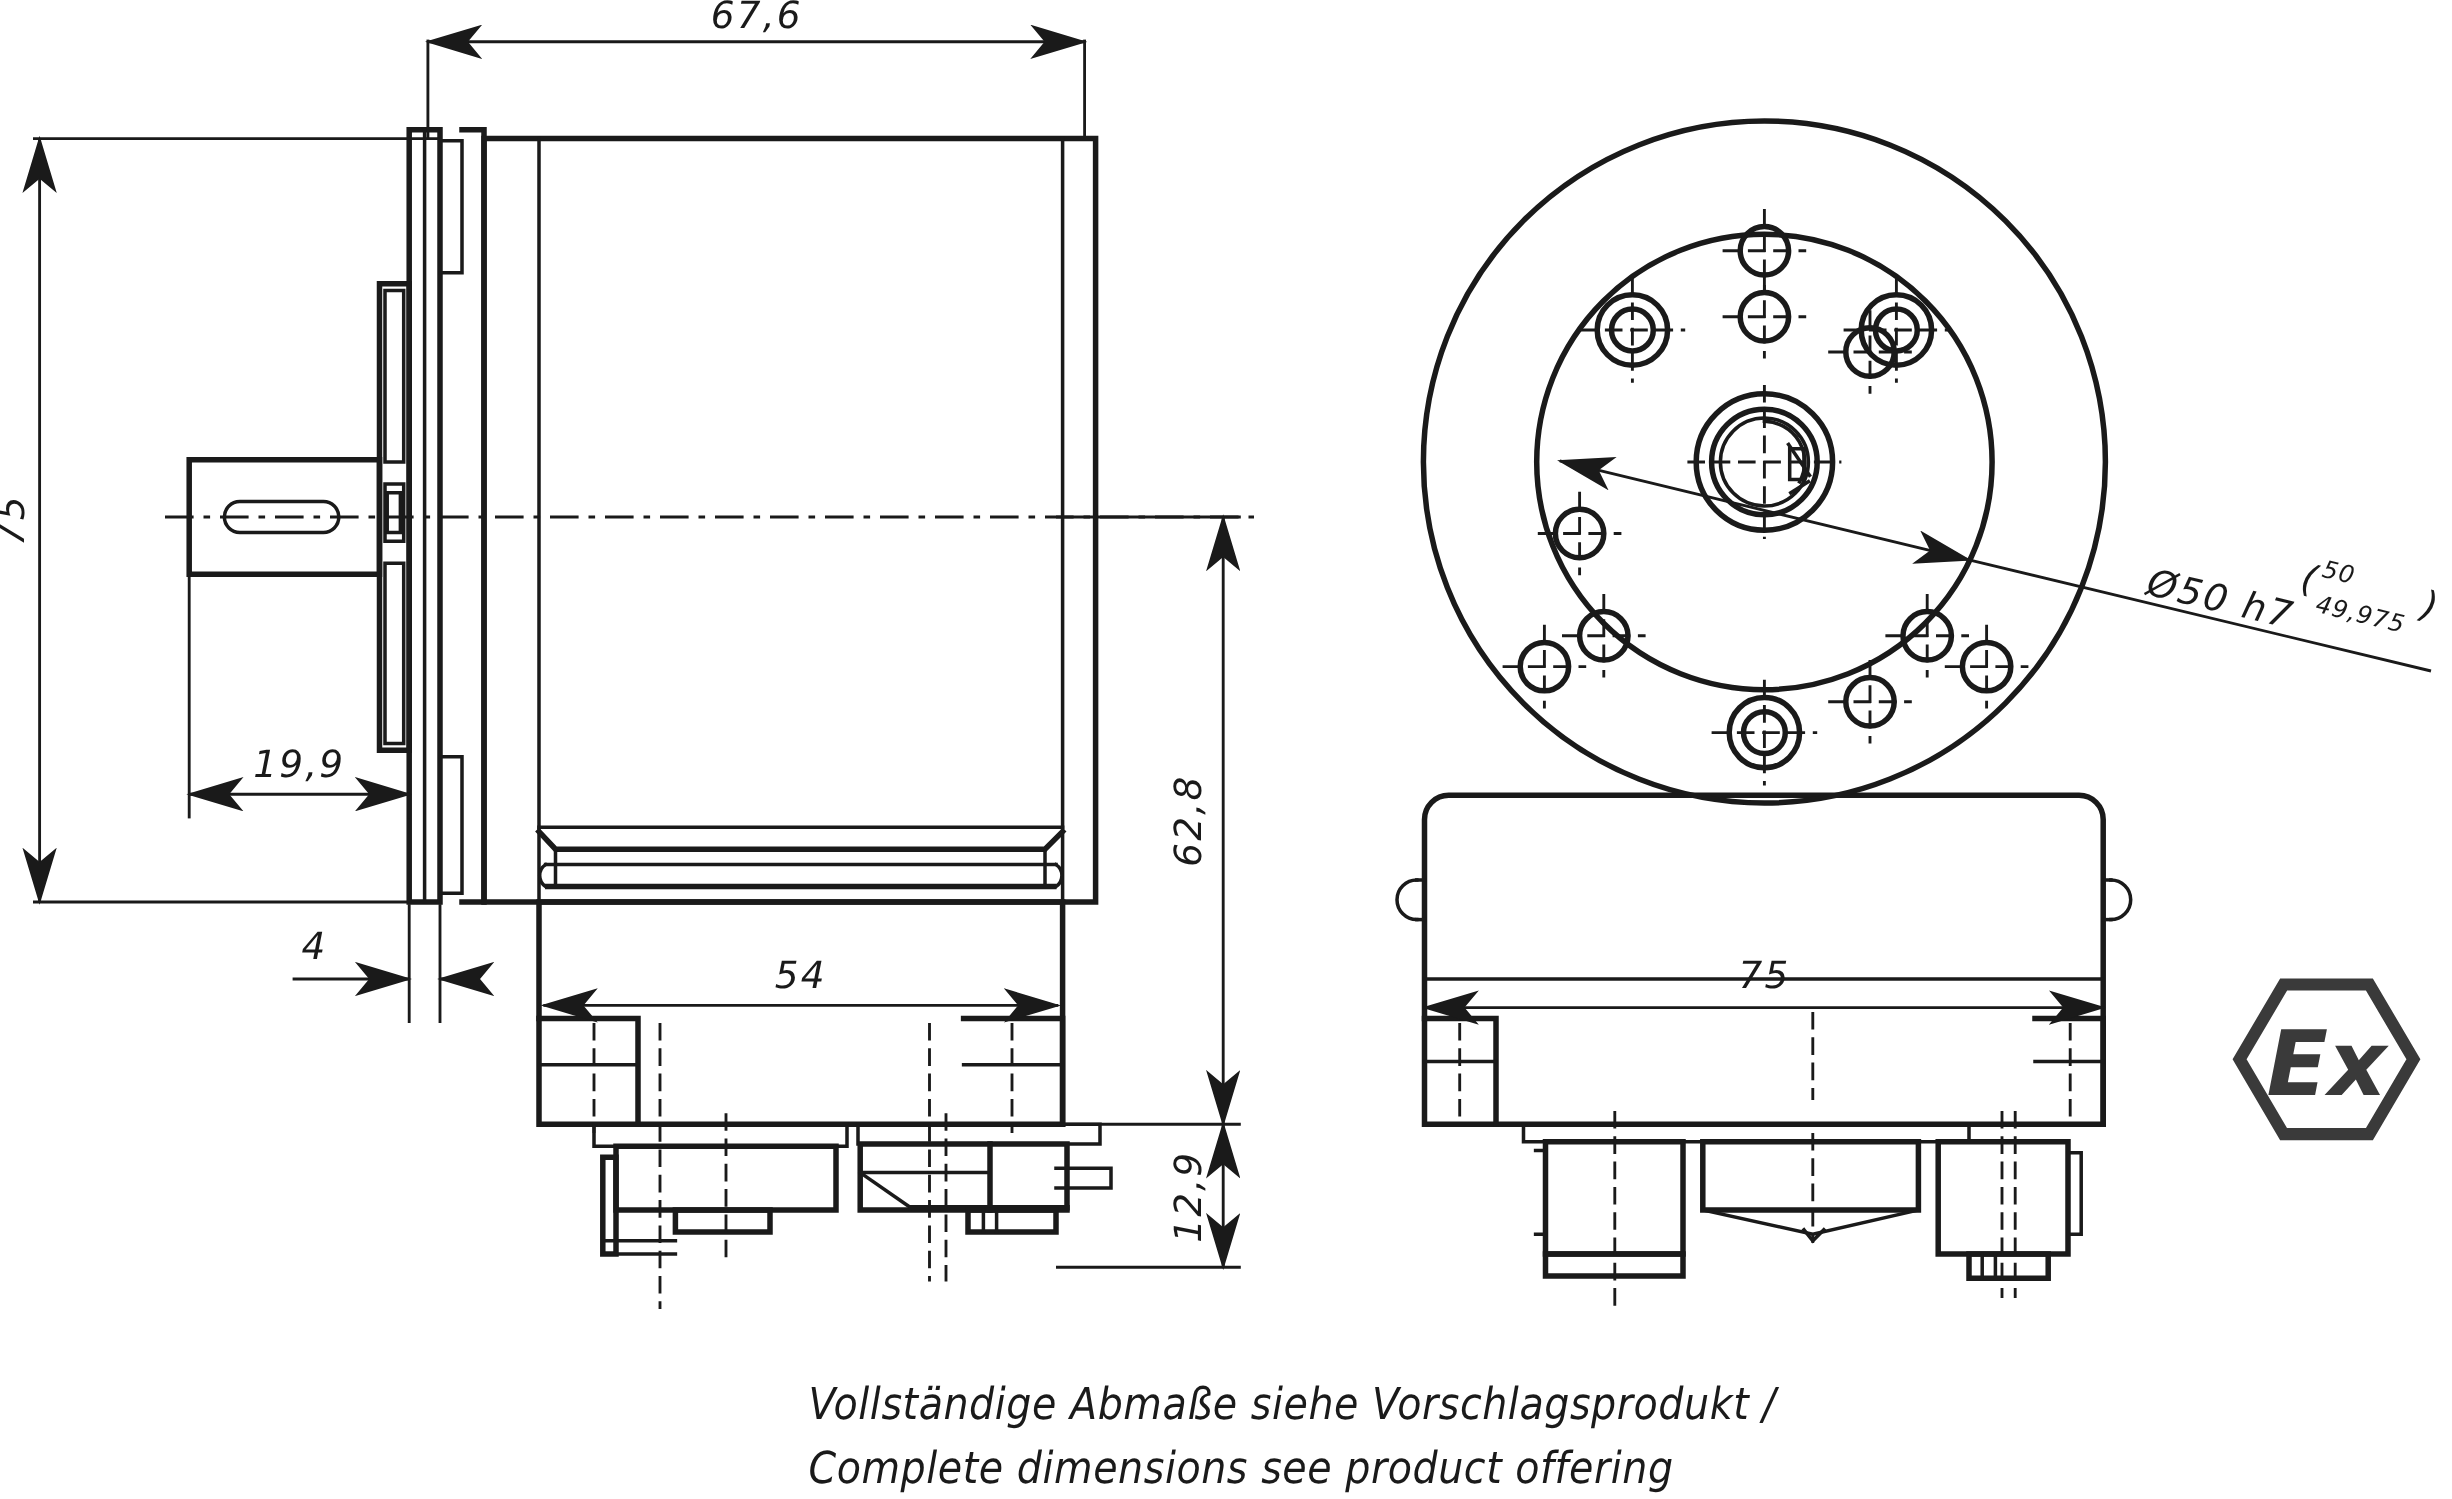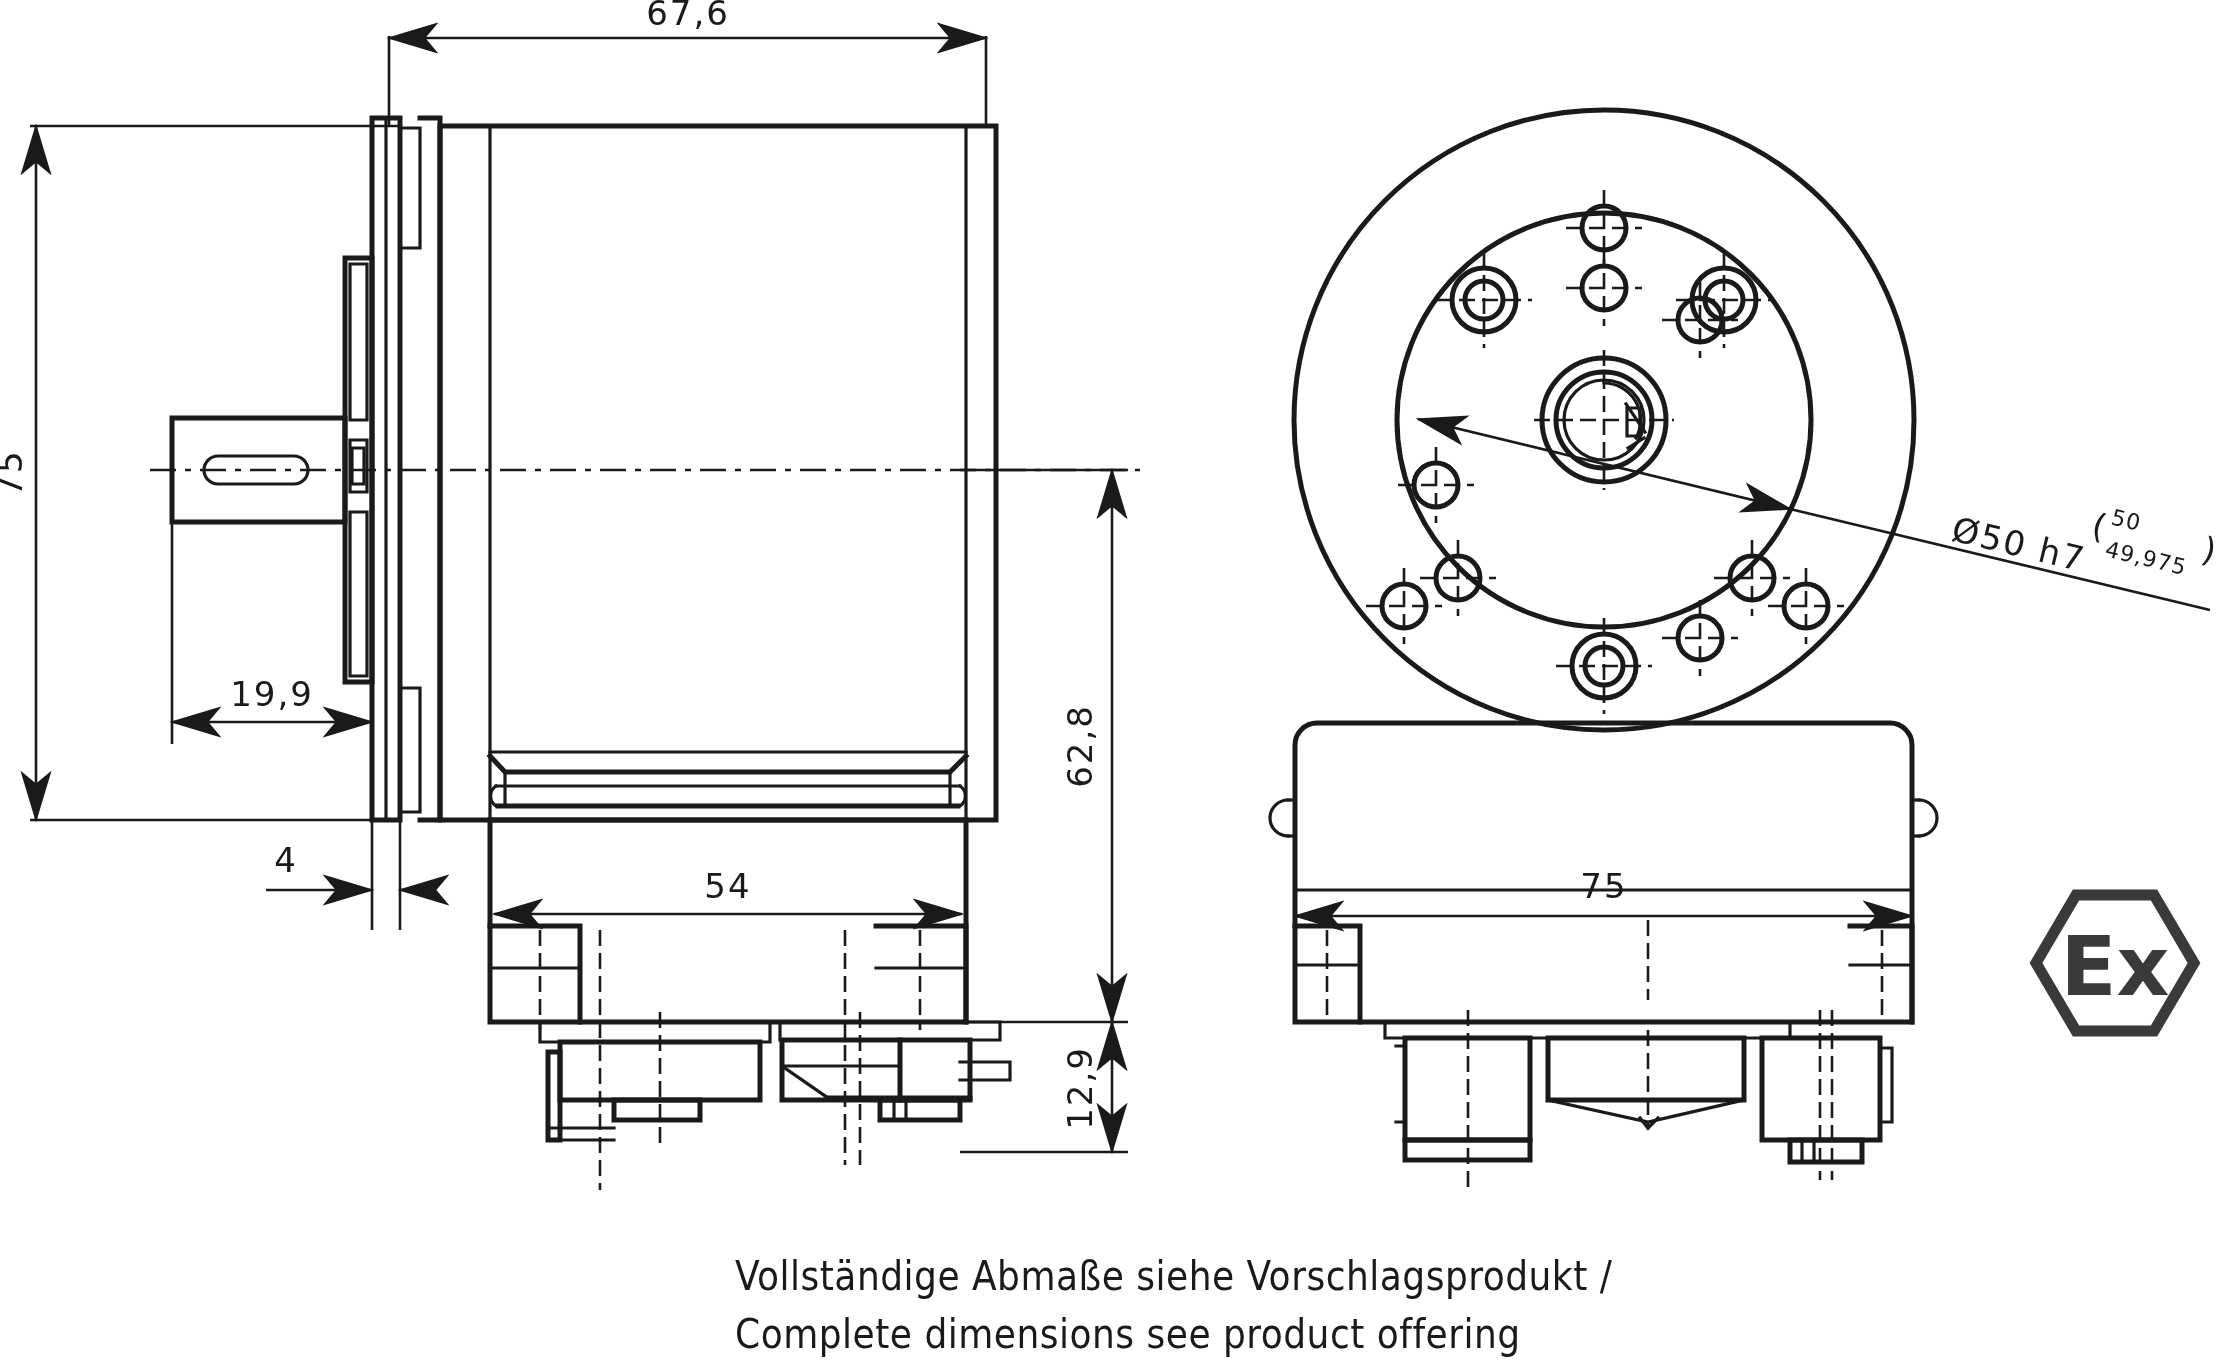--- a/index.html
+++ b/index.html
@@ -13,20 +13,21 @@
     position: relative;
     overflow: hidden;
     font-family: "DejaVu Sans", sans-serif;
   }
   #drawing-root {
     position: absolute;
     left: 0;
     top: 0;
     width: 2229px;
     height: 1363px;
+    font-style: italic;
   }
   svg.sheet {
     display: block;
     width: 2229px;
     height: 1363px;
   }
   
   .outline {
     fill: none;
     stroke: #1a1a1a;

